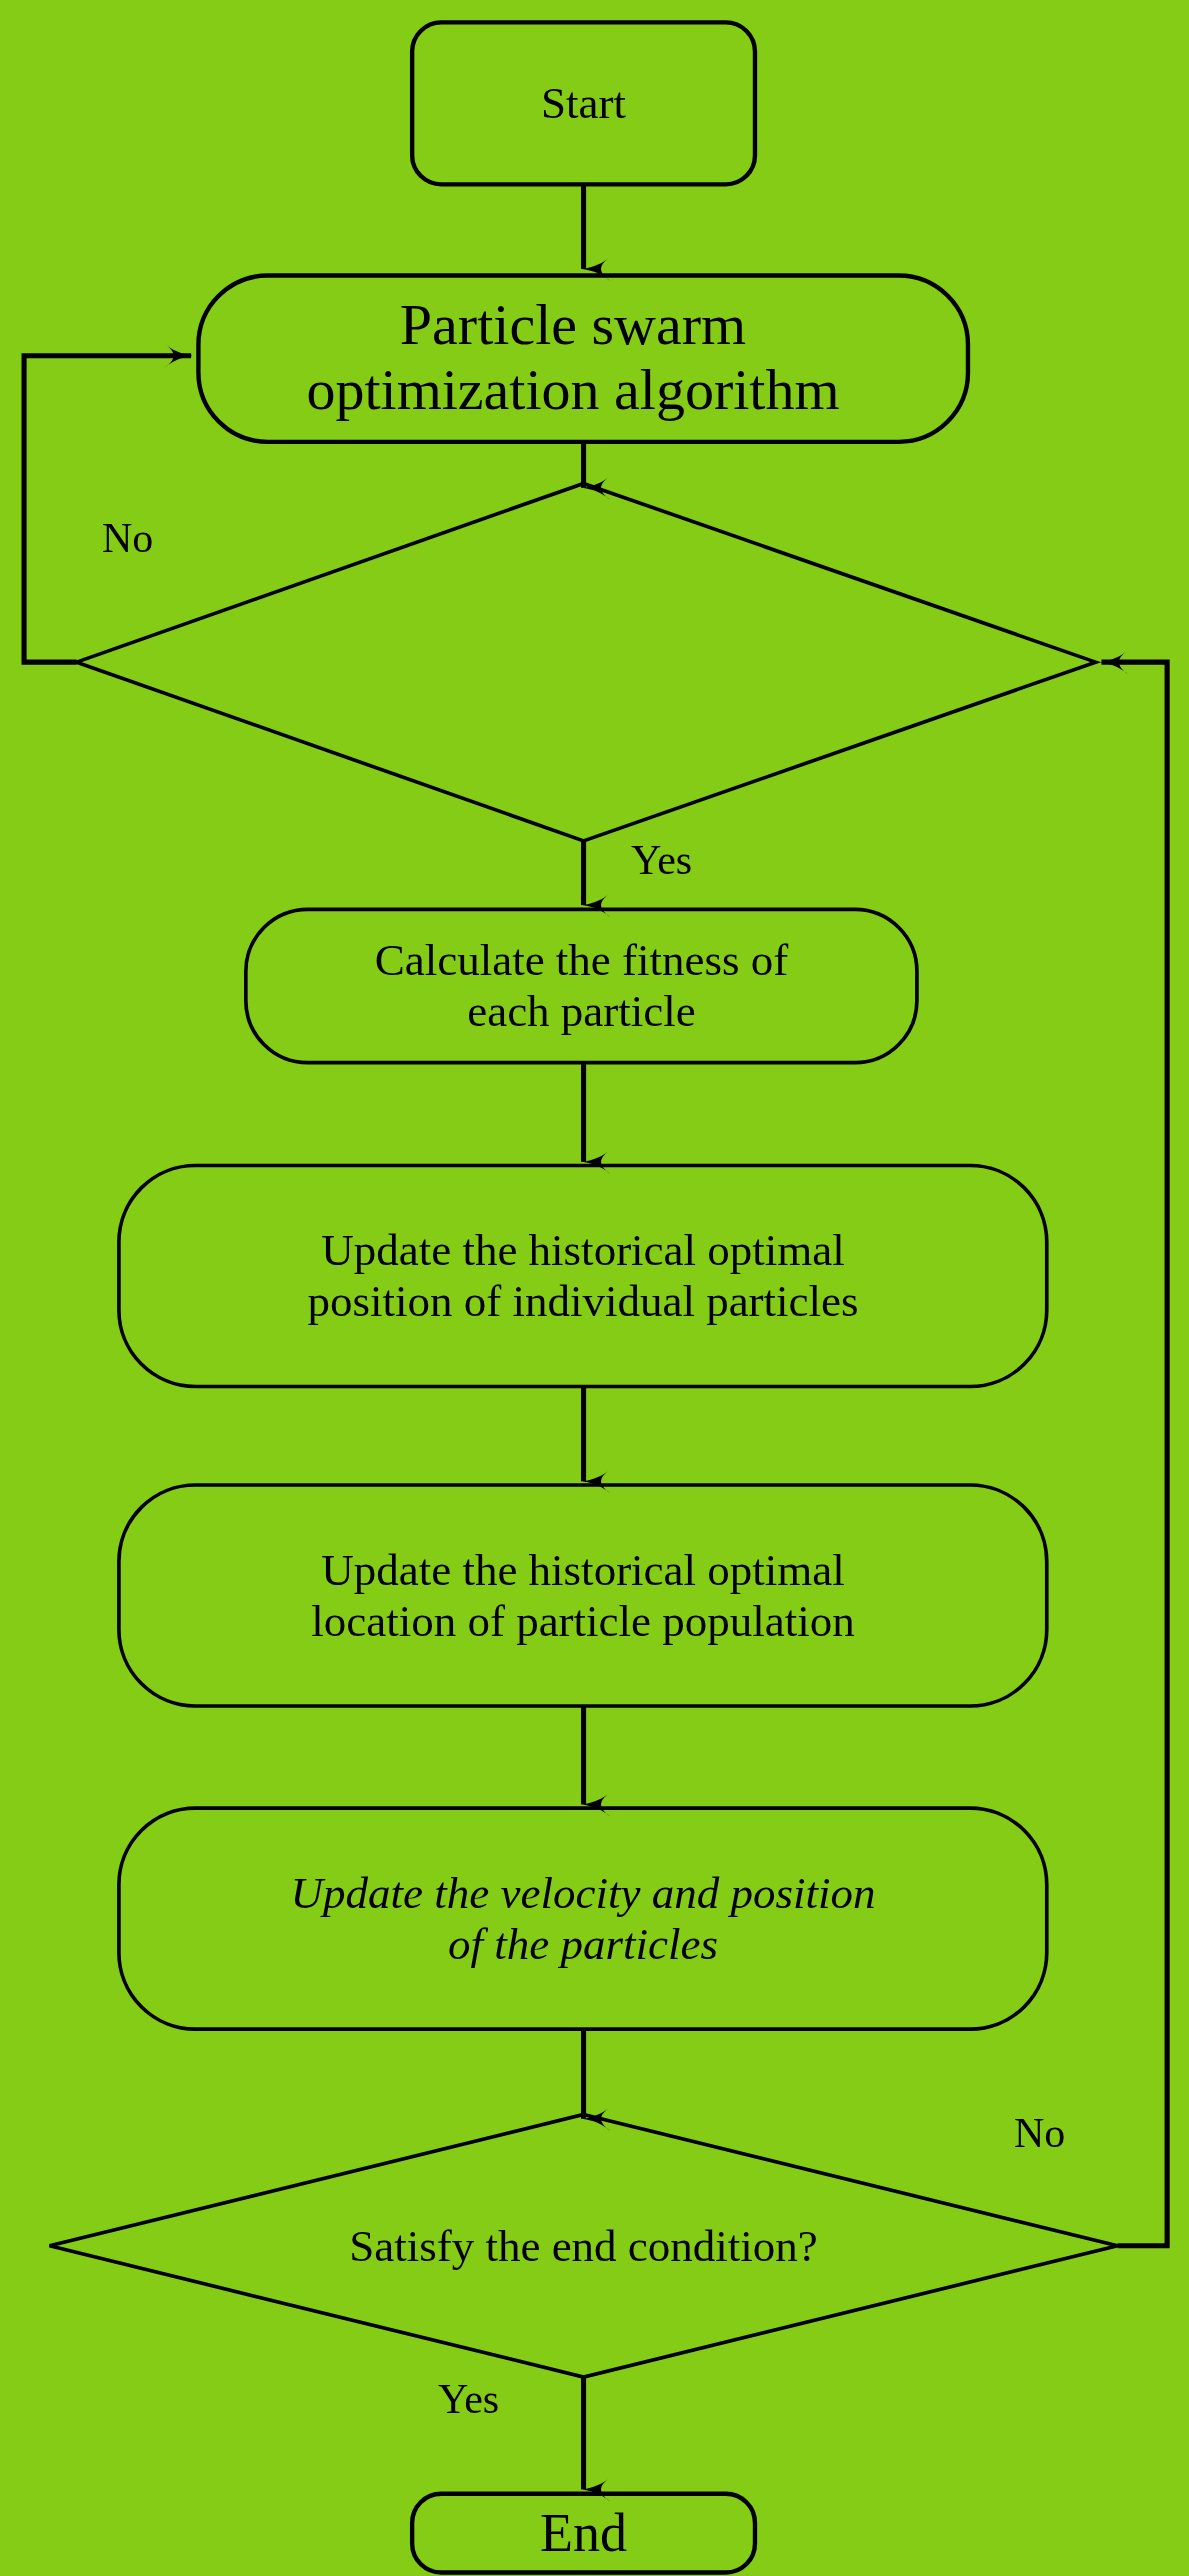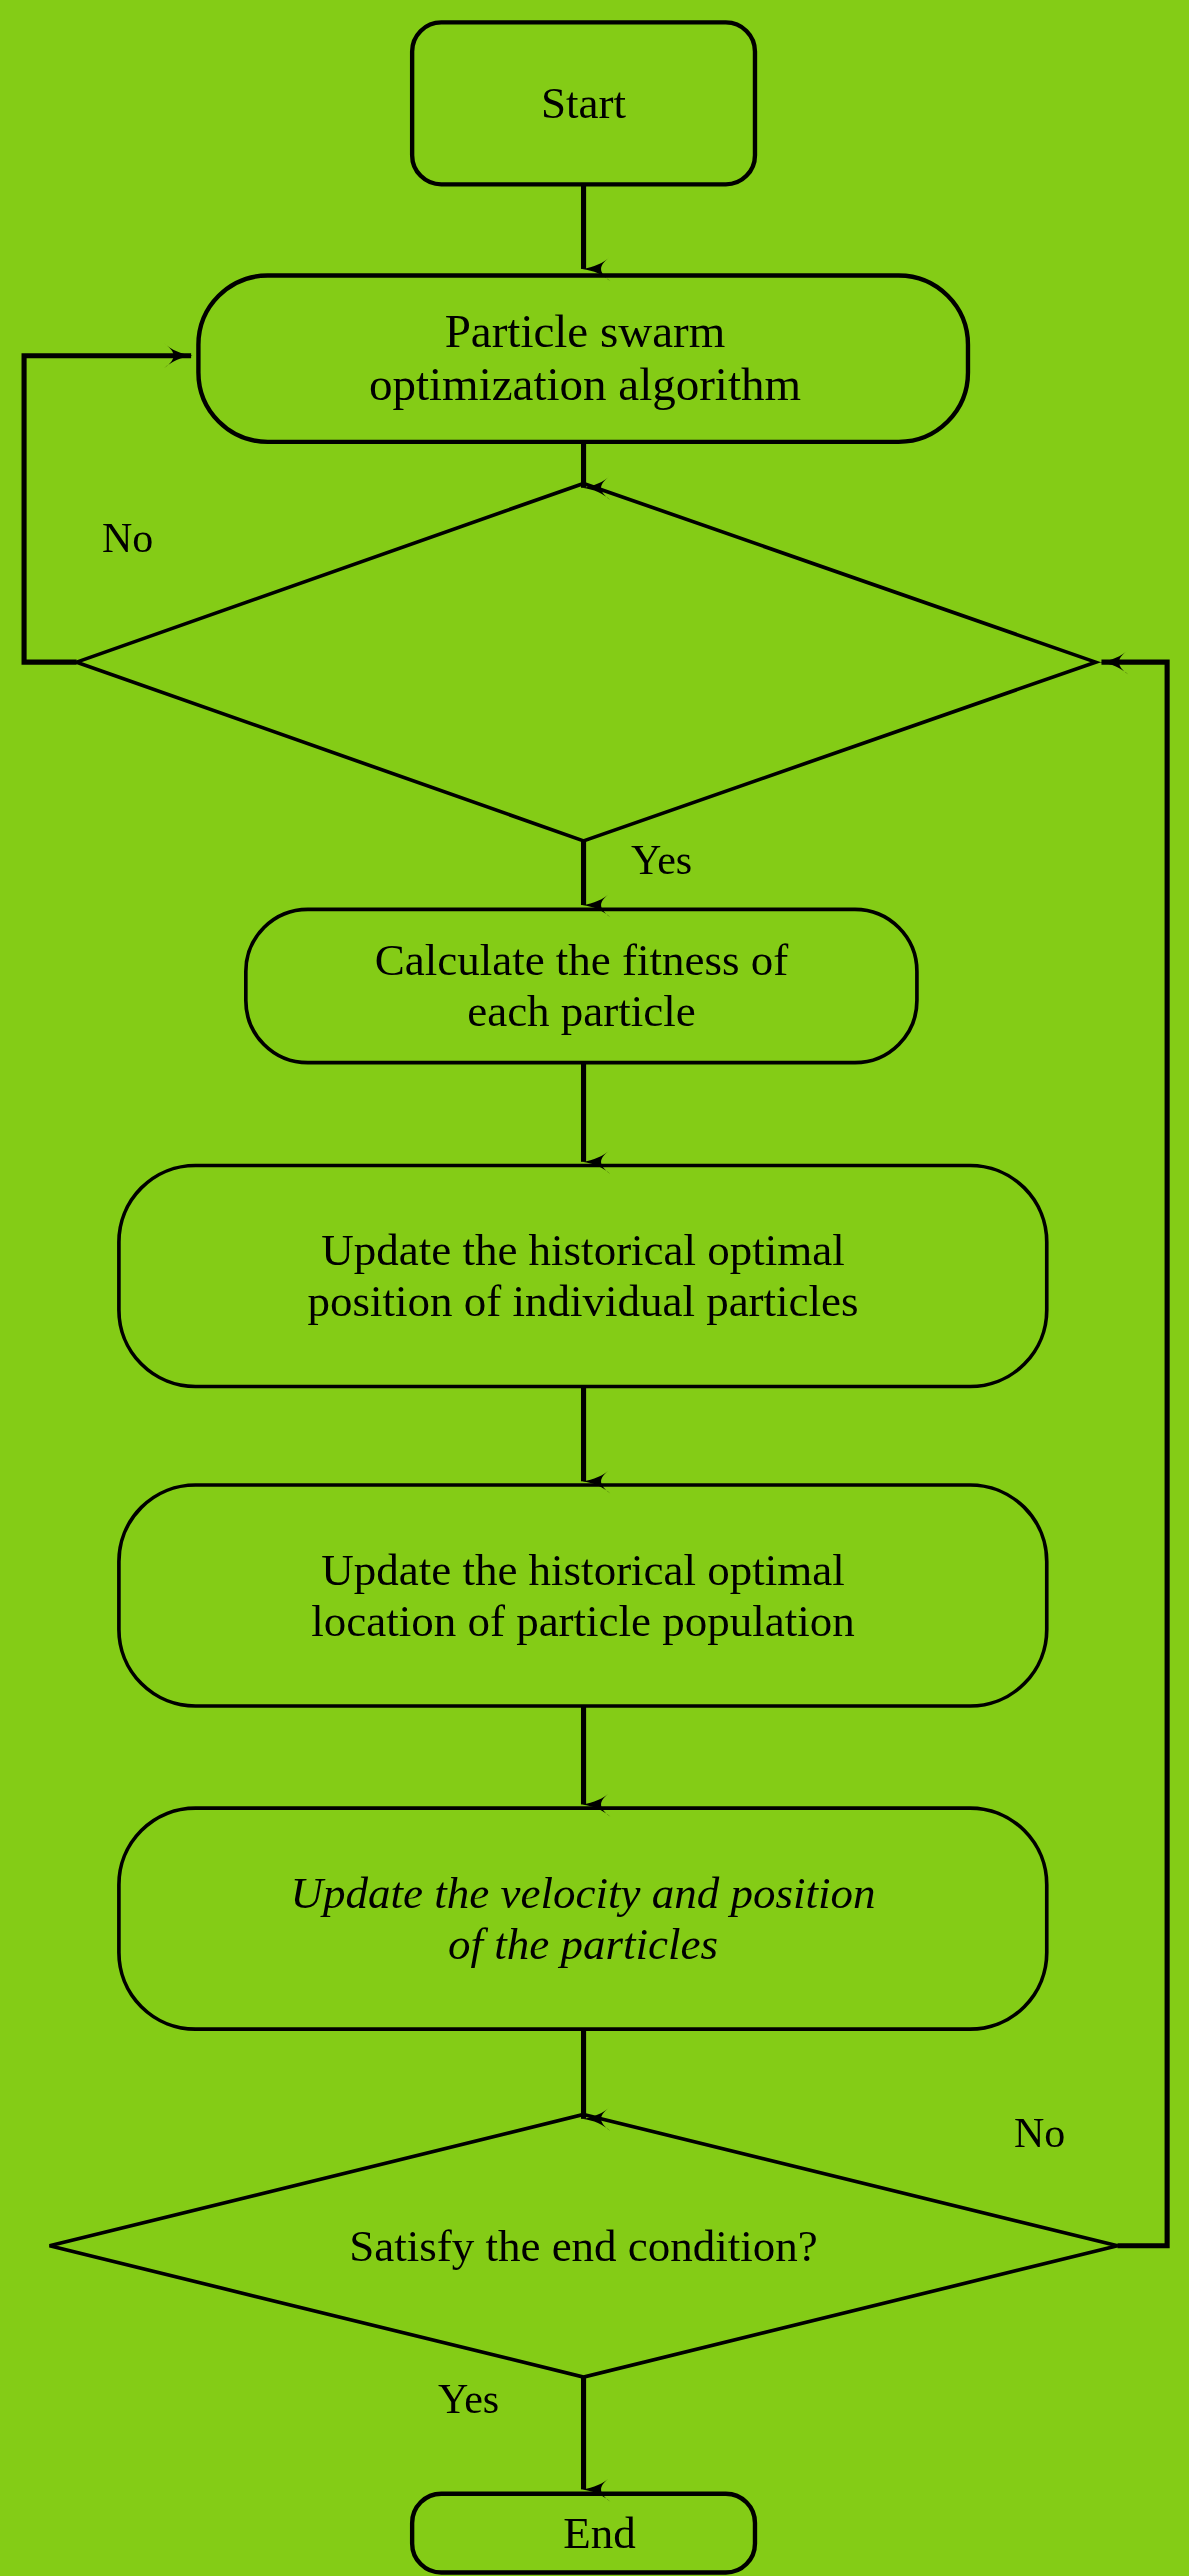--- a/index.html
+++ b/index.html
@@ -94,39 +94,39 @@
 
     <line x1="800" y1="2781" x2="800" y2="2904" stroke="#000000" stroke-width="7" marker-end="url(#arrowDown)"></line>
 
     <path d="M1532,3078 L1600,3078 L1600,907 L1510,907" fill="none" stroke="#000000" stroke-width="7" marker-end="url(#arrowLeft)"></path>
 
     <line x1="800" y1="3258" x2="800" y2="3412" stroke="#000000" stroke-width="7" marker-end="url(#arrowDown)"></line>
   </svg>
 
   <div class="node-text" style="left:412px; top:22px; width:343px; height:162px; font-size:45px;">Start</div>
 
-  <div class="node-text" style="left:200px; top:275px; width:770px; height:166px; font-size:47px;">Particle swarm
+  <div class="node-text" style="left:188px; top:275px; width:770px; height:166px; font-size:58px;">Particle swarm
 optimization algorithm</div>
 
 
   <div class="node-text" style="left:246px; top:909px; width:671px; height:153px; font-size:45px;">Calculate the fitness of
 each particle</div>
 
   <div class="node-text" style="left:119px; top:1165px; width:928px; height:221px; font-size:45px;">Update the historical optimal
 position of individual particles</div>
 
   <div class="node-text" style="left:119px; top:1485px; width:928px; height:221px; font-size:45px;">Update the historical optimal
 location of particle population</div>
 
   <div class="node-text" style="left:119px; top:1808px; width:928px; height:221px; font-size:45px;font-style:italic;">Update the velocity and position
 of the particles</div>
 
   <div class="node-text" style="left:182px; top:2213px; width:803px; height:66px; font-size:45px;">Satisfy the end condition?</div>
 
-  <div class="node-text" style="left:428px; top:2494px; width:343px; height:79px; font-size:45px;">End</div>
+  <div class="node-text" style="left:412px; top:2494px; width:343px; height:79px; font-size:54px;">End</div>
 
   <div class="edge-label" style="left:102px; top:514px; font-size:42px;">No</div>
 
   <div class="edge-label" style="left:631px; top:836px; font-size:42px;">Yes</div>
 
   <div class="edge-label" style="left:1014px; top:2109px; font-size:42px;">No</div>
 
   <div class="edge-label" style="left:438px; top:2375px; font-size:42px;">Yes</div>
 
 </div>

